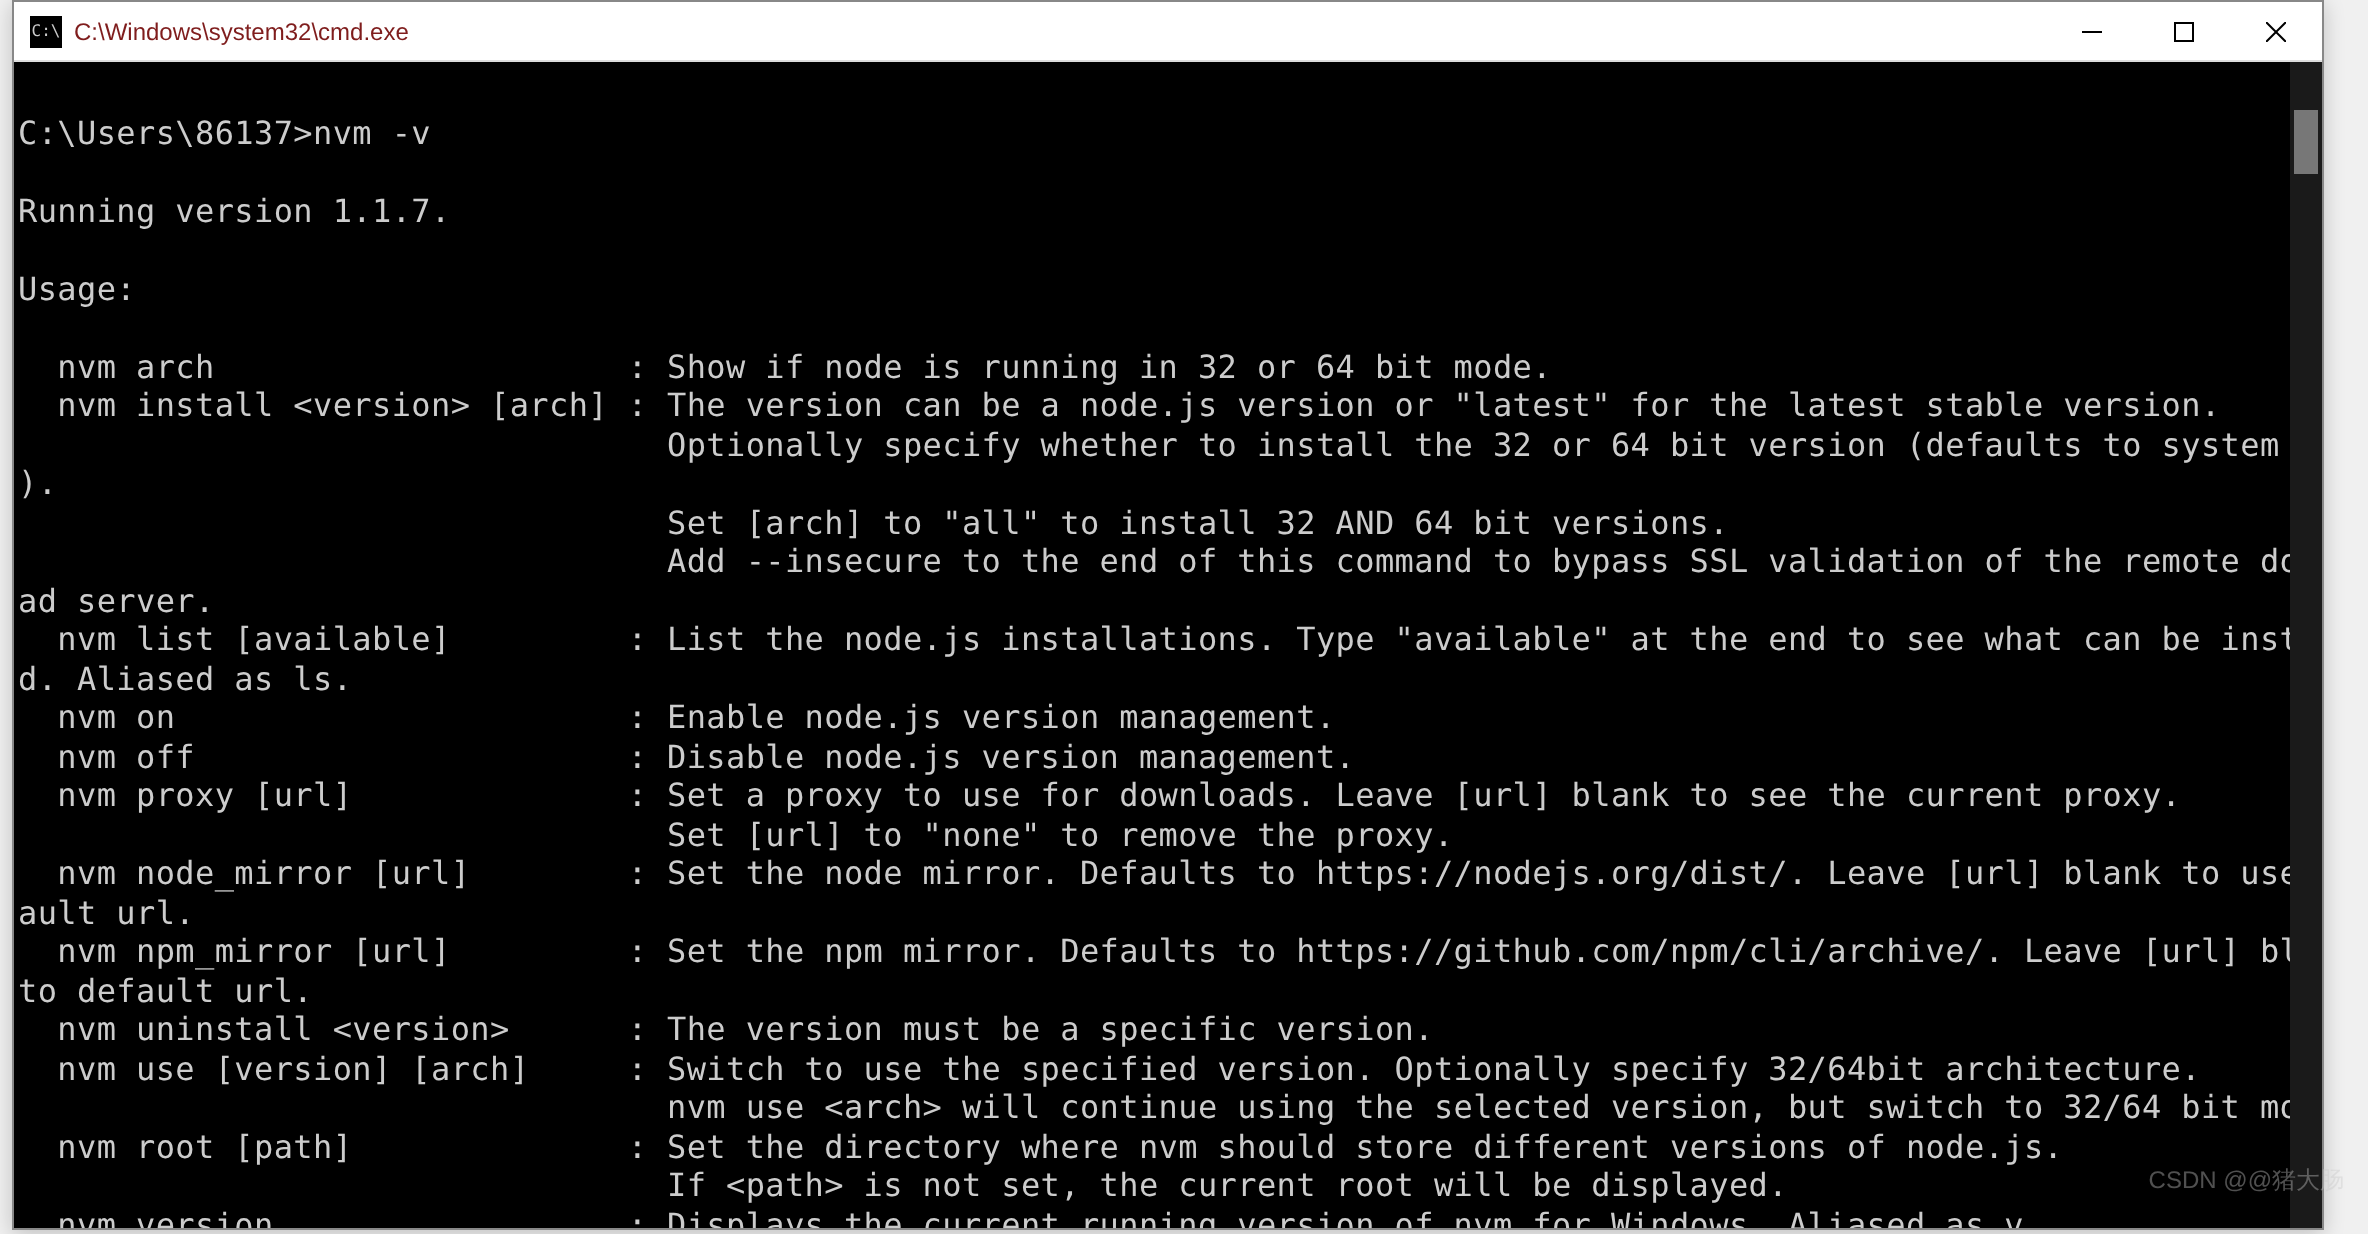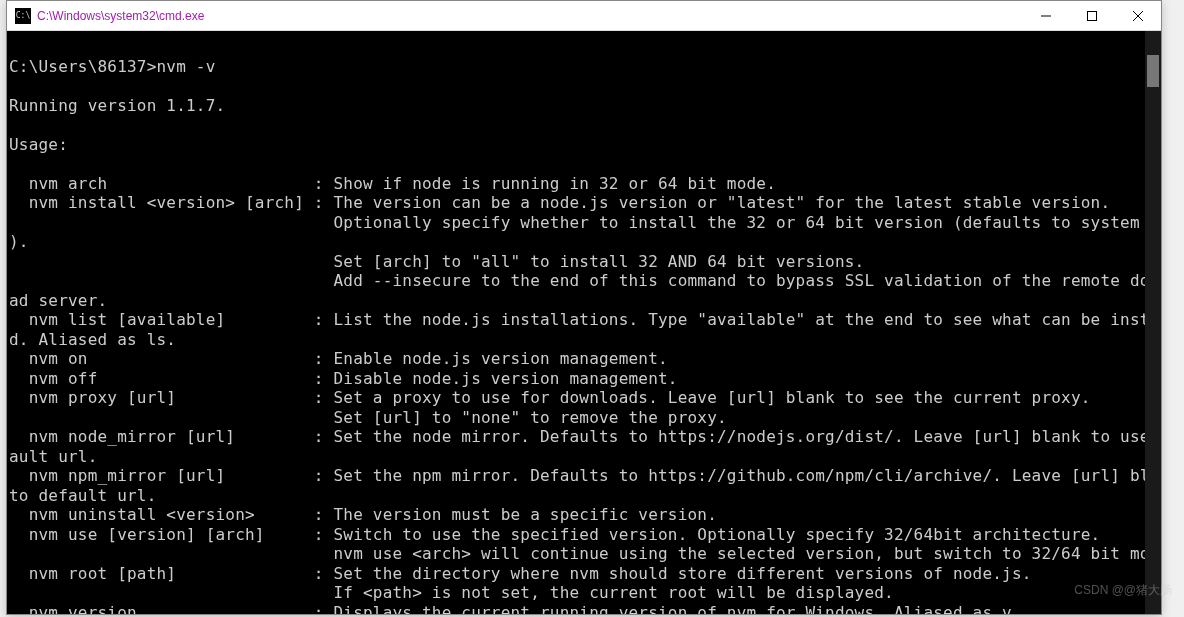--- a/index.html
+++ b/index.html
@@ -38,21 +38,21 @@
     display: inline-flex;
     align-items: center;
     justify-content: center;
     font-size: 8px;
     color: #ccc;
     font-family: monospace;
   }
   .titlebar .title {
     flex: 1;
     font-size: 12px;
-    color: #a21caf;
+    color: #7f1d1d;
   }
   .titlebar .controls {
     display: flex;
   }
   .titlebar .ctrl {
     width: 46px;
     height: 30px;
     display: flex;
     align-items: center;
     justify-content: center;

